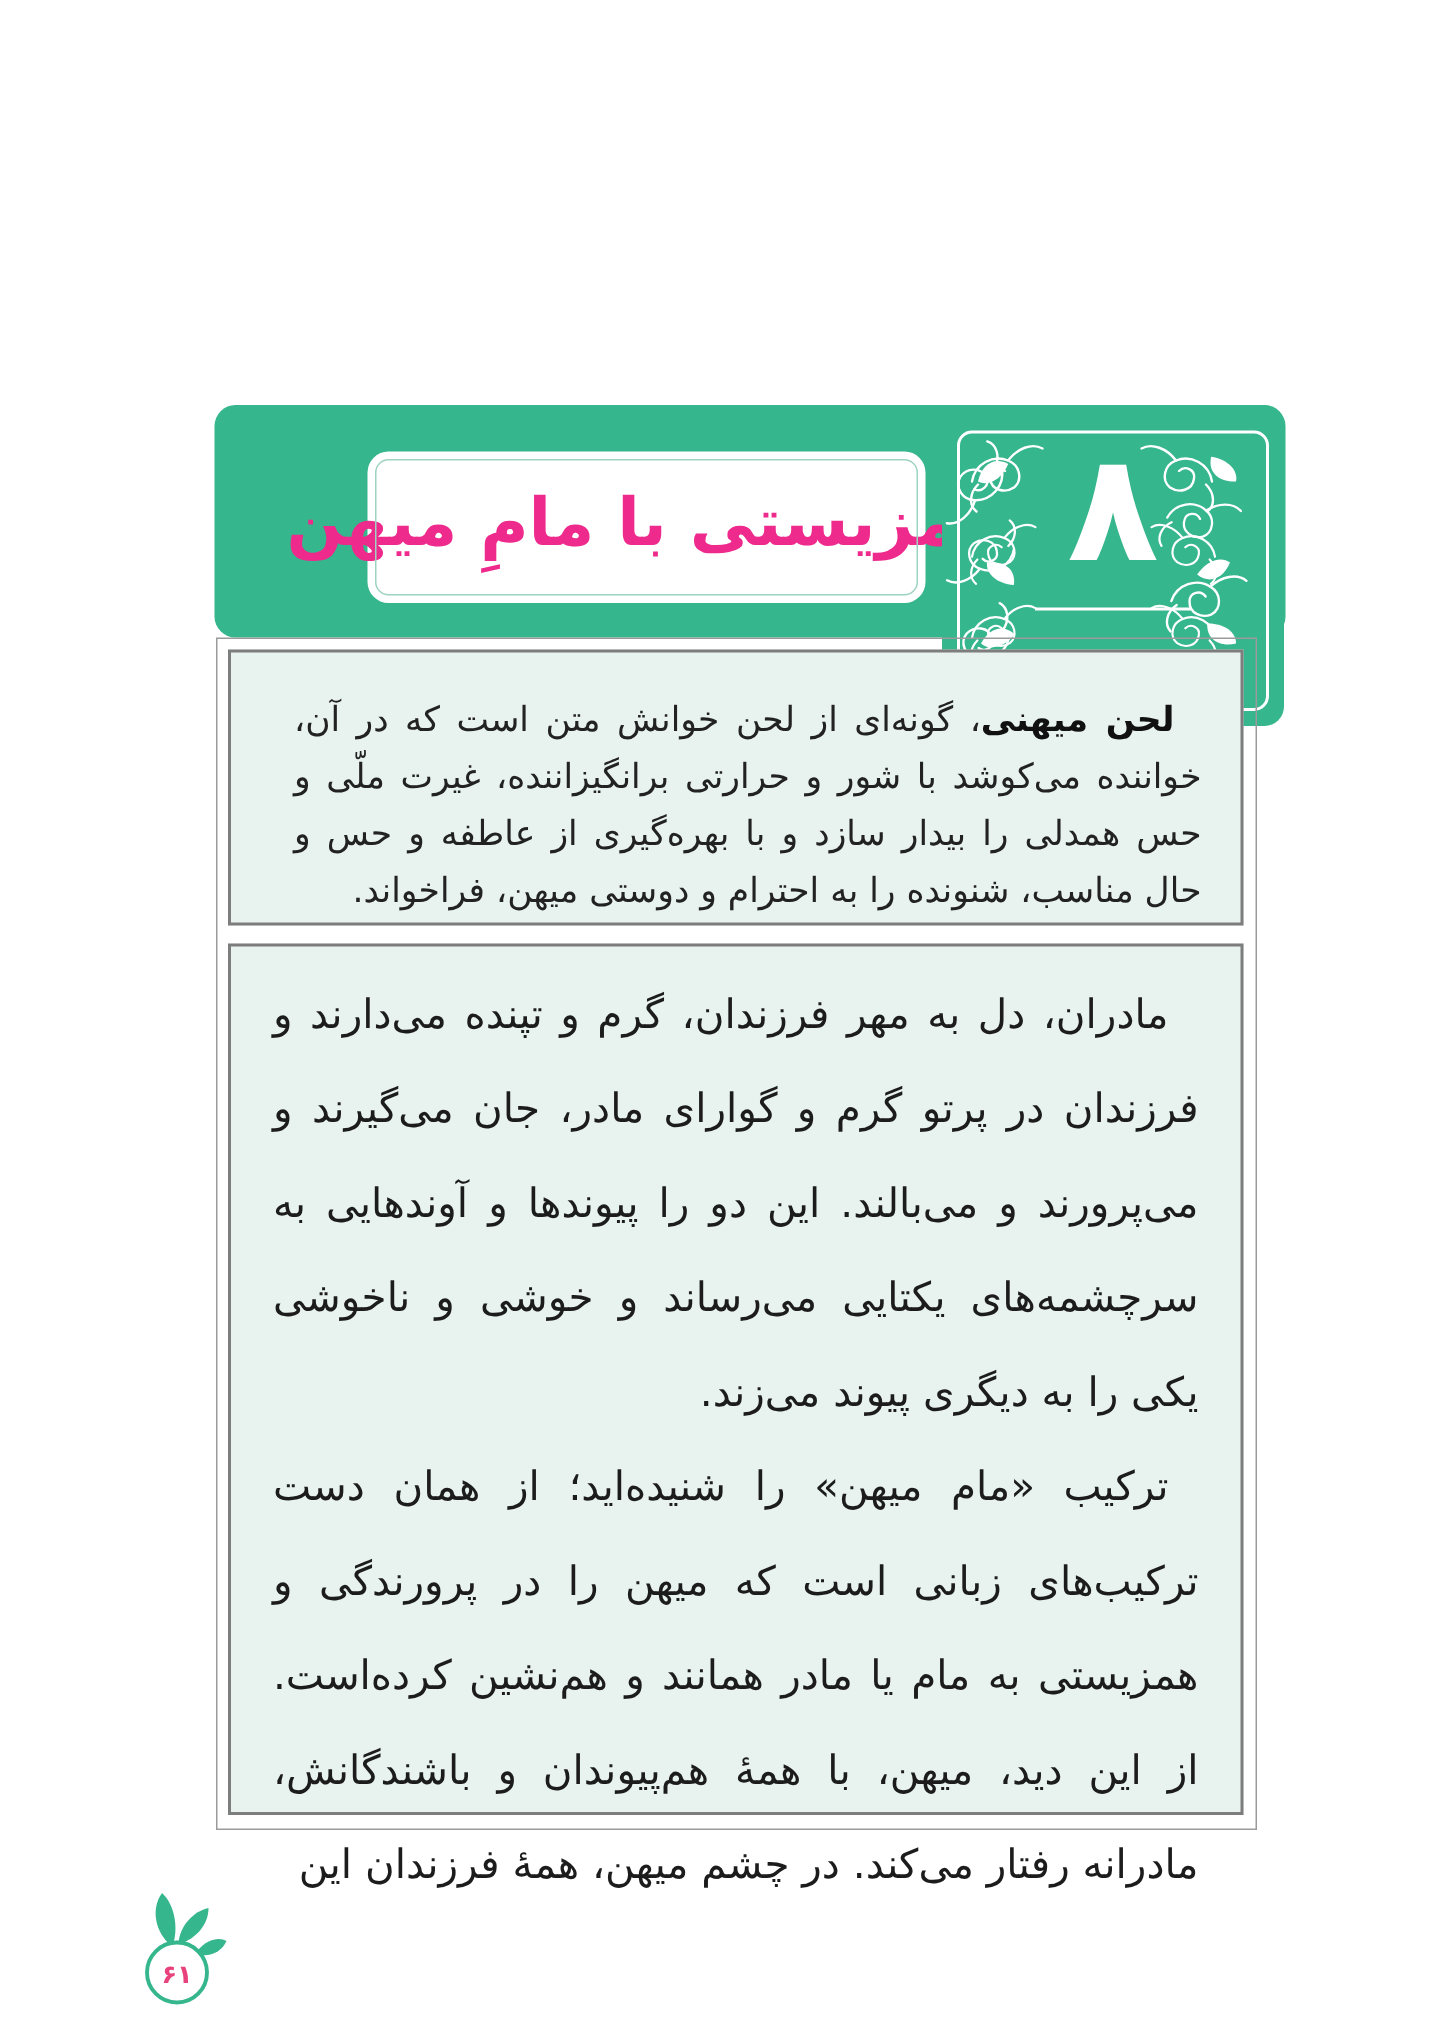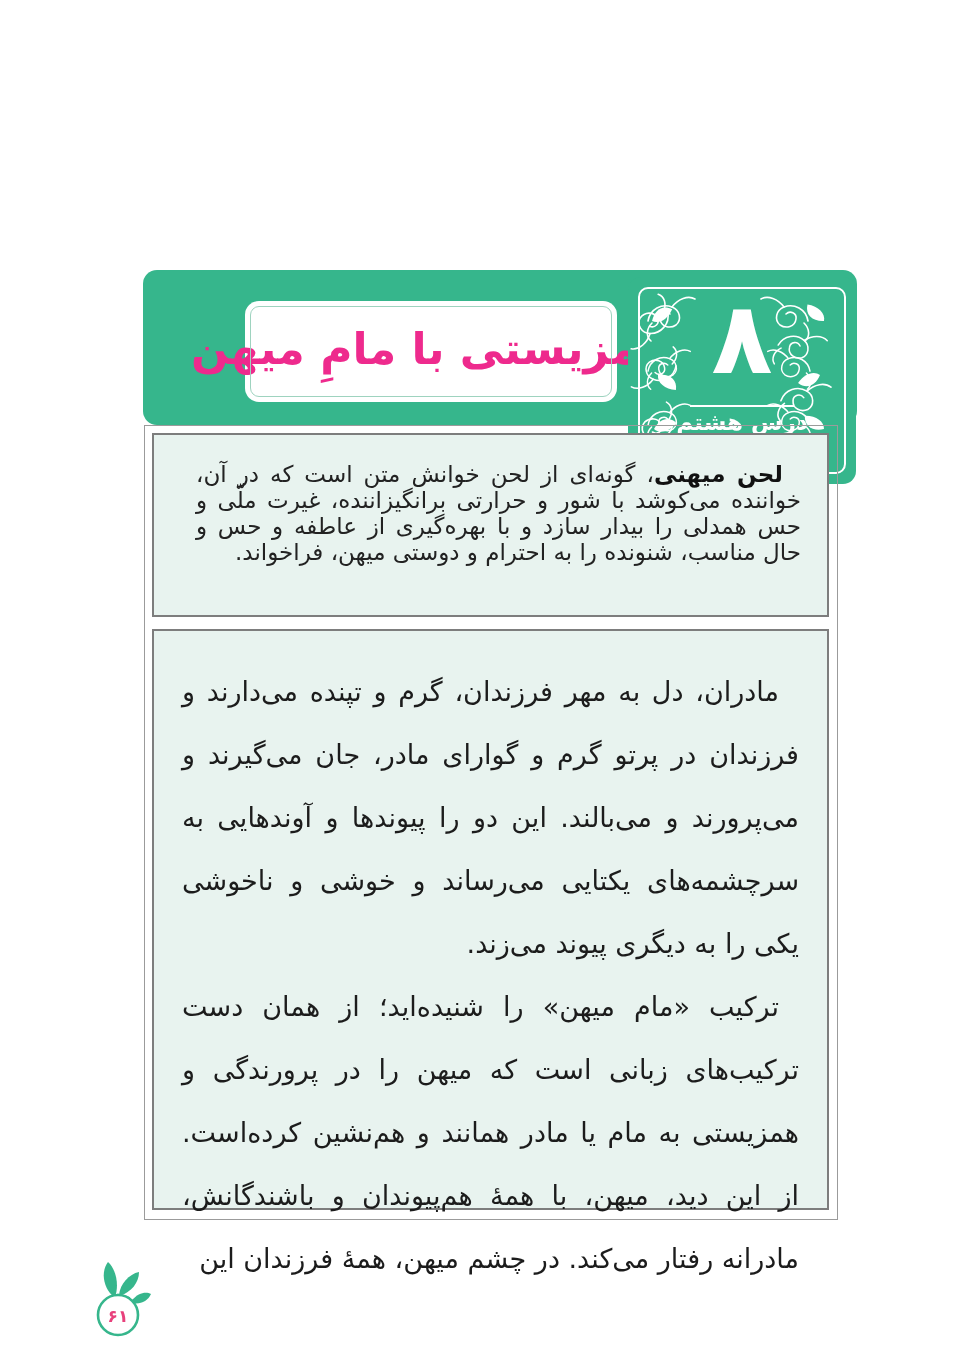--- a/index.html
+++ b/index.html
@@ -51,34 +51,34 @@
     border:1px solid #9b9b9b;
   }
   .content-box{
     background:#e8f3ef;border:2px solid #7d7d7d;
   }
   .definition-box{
     left:152px;top:433px;width:673px;height:180px;
   }
   .definition-box p{
     margin:0;padding:26px 26px 0 42px;
-    font-size:23px;line-height:26px;color:#222222;
+    font-size:23px;line-height:38px;color:#222222;
     text-align:justify;direction:rtl;text-indent:18px;
   }
   .def-lead{font-weight:bold;color:#111111;}
 
   .reading-box{
     left:152px;top:629px;width:673px;height:577px;
   }
   .reading-box p{
     margin:0;padding:0 28px;
     font-size:27px;line-height:63px;color:#1c1c1c;
     text-align:justify;direction:rtl;text-indent:20px;
   }
-  .reading-box p:first-child{padding-top:29px;}
+  .reading-box p:first-child{padding-top:14px;}
 
   
   .page-number-badge{left:82px;top:1257px;width:74px;height:82px;}
 </style>
 </head>
 <body>
 
 <div class="abs header-band"></div>
 
 <div class="abs title-box">
@@ -115,21 +115,20 @@
     <use href="#curl" transform="translate(156 162) rotate(15) scale(0.95)"></use>
     <use href="#leafp" transform="translate(196 44) rotate(215)"></use>
     <use href="#leafp" transform="translate(192 98) rotate(150)"></use>
     <use href="#leafp" transform="translate(196 152) rotate(205)"></use>
 
     <use href="#curl" transform="translate(84 172) scale(0.8)"></use>
     <use href="#curl" transform="translate(142 172) scale(-0.8 0.8)"></use>
   </svg>
   <div class="badge-num">۸</div>
   <div class="badge-divider"></div>
-  <div class="badge-label">درس هشتم</div>
 </div>
 
 <div class="abs outer-frame"></div>
 
 <div class="abs content-box definition-box">
   <p><span class="def-lead">لحن میهنی</span><span>، گونه‌ای از لحن خوانش متن است که در آن، خواننده می‌کوشد با شور و حرارتی برانگیزاننده، غیرت ملّی و حس همدلی را بیدار سازد و با بهره‌گیری از عاطفه و حس و حال مناسب، شنونده را به احترام و دوستی میهن، فراخواند.</span></p>
 </div>
 
 <div class="abs content-box reading-box">
   <p>مادران، دل به مهر فرزندان، گرم و تپنده می‌دارند و فرزندان در پرتو گرم و گوارای مادر، جان می‌گیرند و می‌پرورند و می‌بالند. این دو را پیوندها و آوندهایی به سرچشمه‌های یکتایی می‌رساند و خوشی و ناخوشی یکی را به دیگری پیوند می‌زند.</p>

